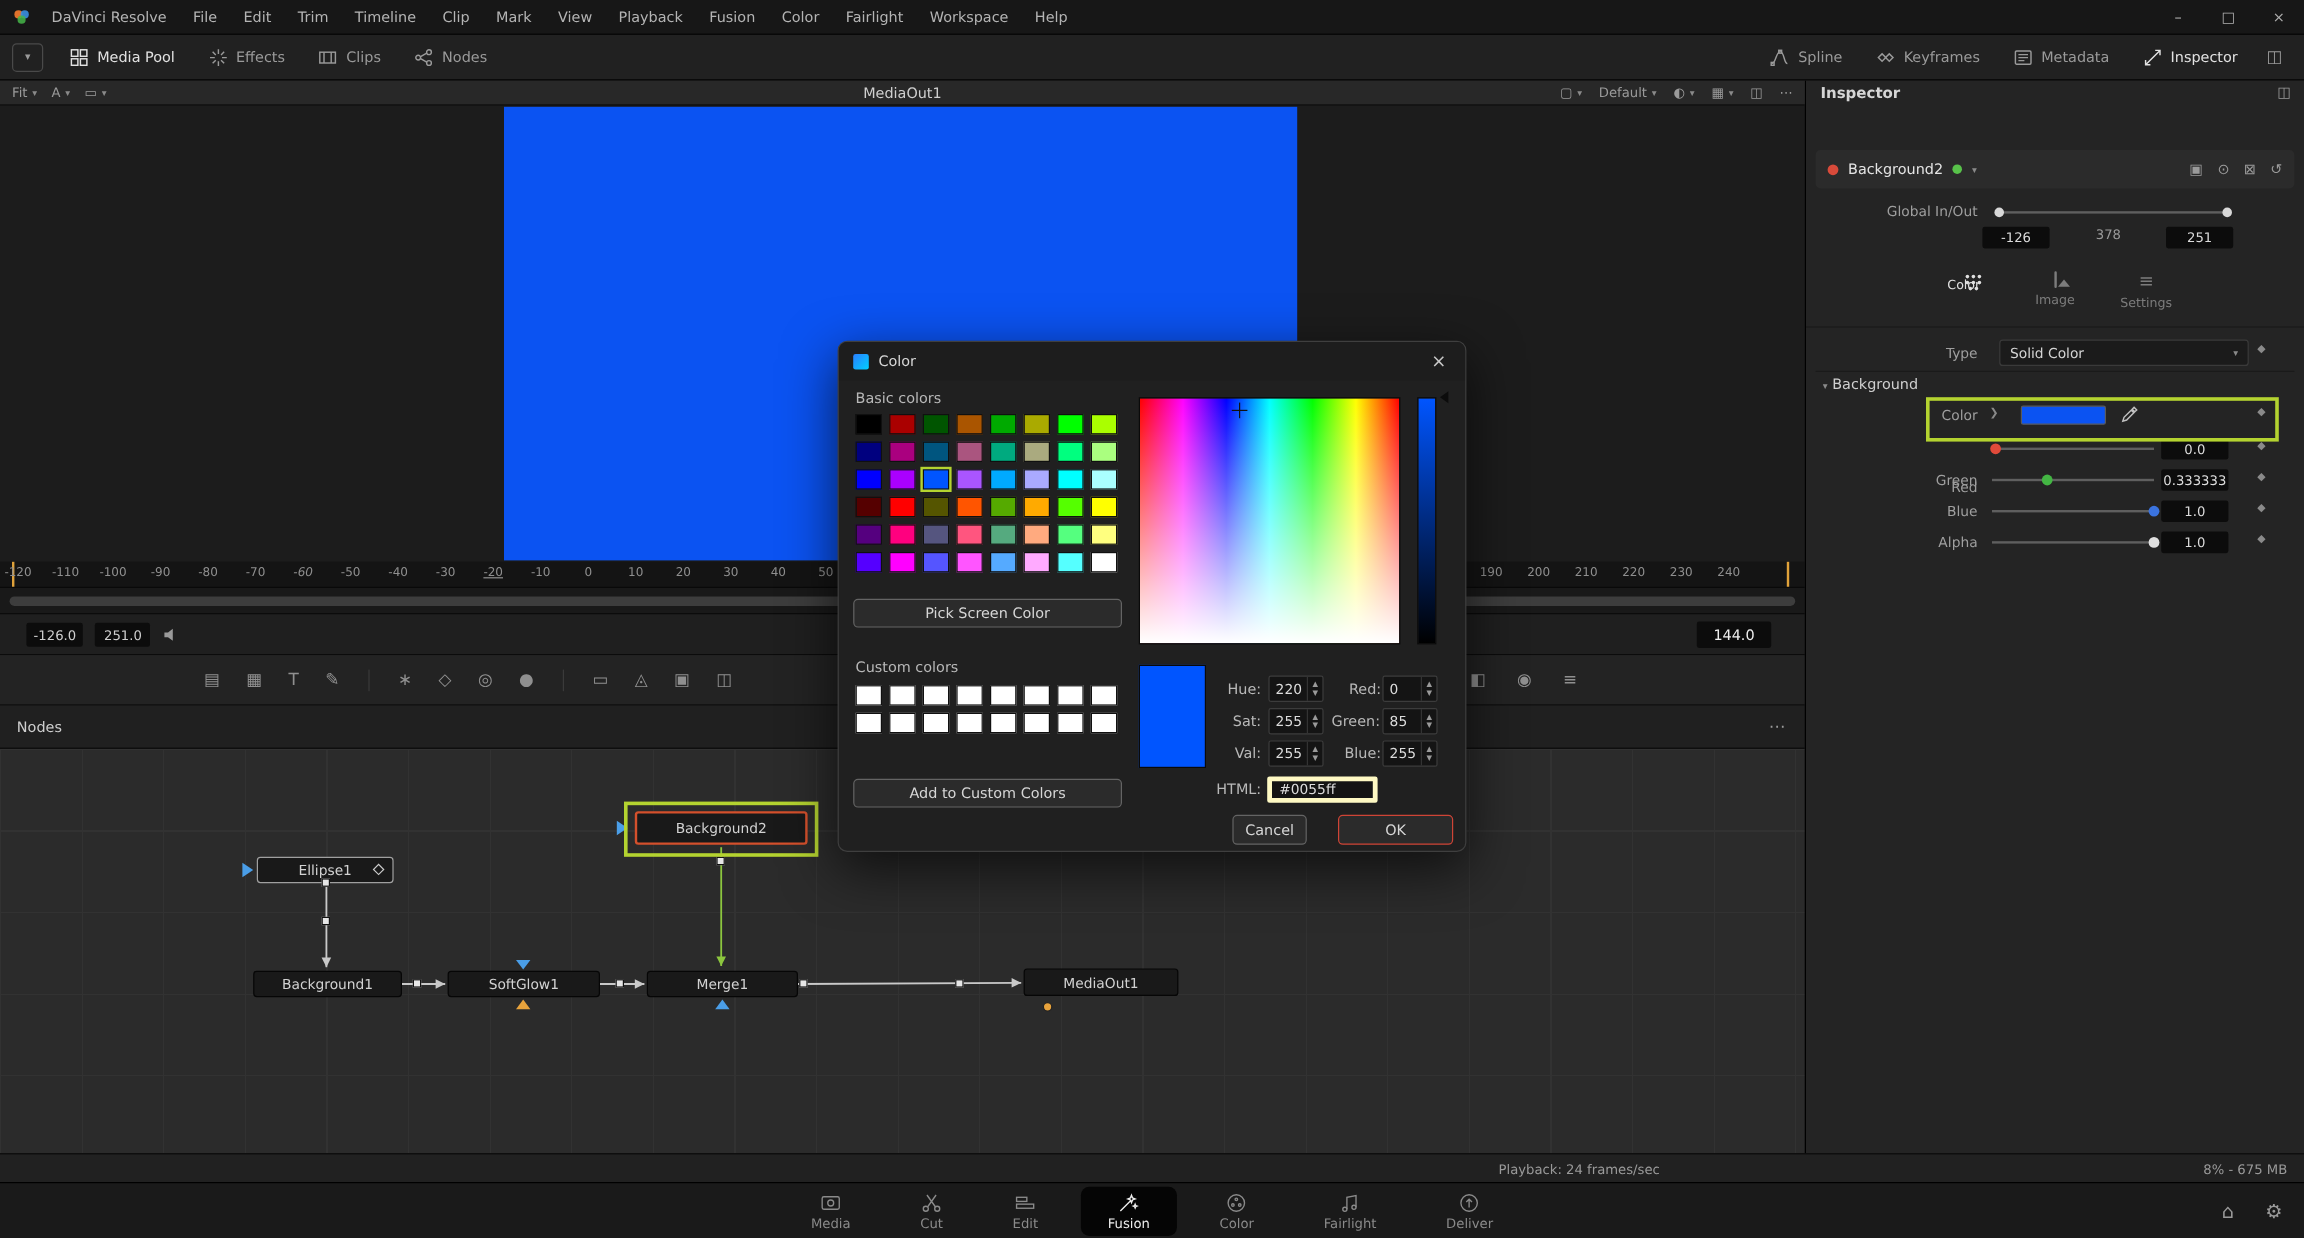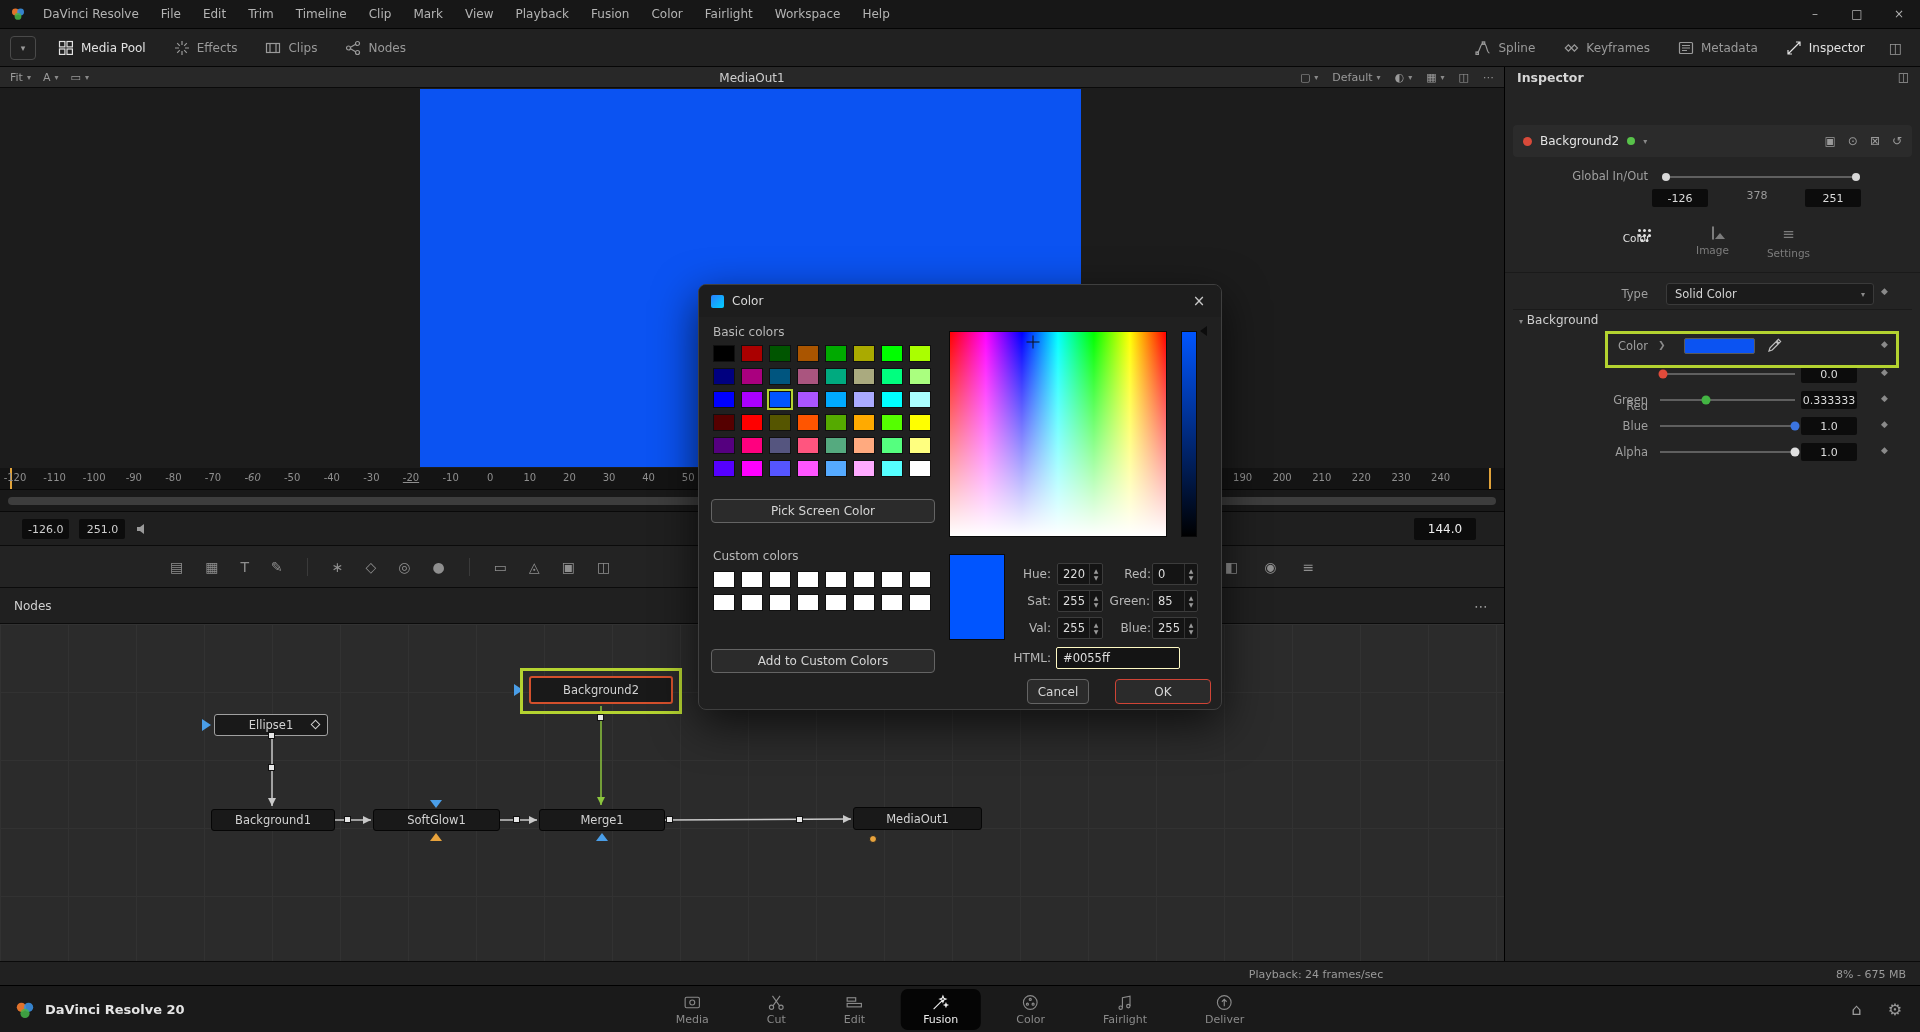--- a/index.html
+++ b/index.html
@@ -158,21 +158,21 @@
   .xh{position:absolute;width:13px;height:13px;transform:translate(-50%,-50%)}
   .xh::before{content:"";position:absolute;left:6px;top:0;width:1px;height:13px;background:#111}
   .xh::after{content:"";position:absolute;left:0;top:6px;width:13px;height:1px;background:#111}
   .val-bar{position:absolute;left:482px;top:46px;width:16px;height:206px;border:1px solid #0a0a0a;background:linear-gradient(to bottom,#0055ff,#000)}
   .vb-arrow{position:absolute;left:501px;top:41px;width:0;height:0;border-top:5px solid transparent;border-bottom:5px solid transparent;border-right:7px solid #0c0c0c}
   .preview{position:absolute;left:250px;top:269px;width:56px;height:86px;border:1px solid #0a0a0a}
   .slab{position:absolute;width:52px;text-align:right;font-size:12px;color:#b8b8b8}
   .spin{position:absolute;width:46px;height:22px;background:#141414;border:1px solid #3c3c3c;border-radius:2px;color:#dcdcdc;font-size:11.5px}
   .spin .v{position:absolute;left:5px;top:3px}
   .spin .arr{position:absolute;right:0;top:0;bottom:0;width:13px;border-left:1px solid #333;display:flex;flex-direction:column;align-items:center;justify-content:center;color:#9a9a9a;font-size:6px;line-height:7px}
-  .htmlfield{position:absolute;left:357px;top:362px;width:124px;height:22px;background:#141414;border:1px solid #fef9c3;border-radius:2px;color:#dcdcdc;font-size:11.5px;display:flex;align-items:center;padding:0 6px}
+  .htmlfield{position:absolute;left:357px;top:362px;width:92px;height:22px;background:#141414;border:4px solid #fef9c3;border-radius:2px;color:#dcdcdc;font-size:11.5px;display:flex;align-items:center;padding:0 6px}
 
   svg{display:block}
 </style>
 </head>
 <body>
 
 <div id="app">
 
   <div class="menu-bar">
     <span class="app-logo">
@@ -566,30 +566,20 @@
       </div>
     <div class="insp-annotation" id="insp-annotation" style="left: 100px; top: 264px; width: 294px; height: 37px; border-color: rgb(180, 211, 48);"></div>
   </div>
 
   <div class="statusbar">
     <span class="sb-playback">Playback: 24 frames/sec</span>
     <span class="sb-mem">8% - 675 MB</span>
   </div>
 
   <div class="pagebar">
-    <div class="brand">
-      <span>
-        <svg width="22" height="22" viewBox="0 0 22 22">
-            <circle cx="7.4" cy="8.3" r="4.6" fill="#e0722c"></circle>
-            <circle cx="14.6" cy="8.3" r="4.6" fill="#3a8fe0" fill-opacity="0.9"></circle>
-            <circle cx="11" cy="14.4" r="4.6" fill="#45b649" fill-opacity="0.85"></circle>
-          </svg>
-      </span>
-      <span>DaVinci Resolve 20</span>
-    </div>
     <div class="pages" id="pages">
         <div class="page-item">
           <span class="page-ico">
             <svg viewBox="0 0 20 20">
               <rect x="2.5" y="4.5" width="15" height="11" rx="1.5"></rect>
               <circle cx="10" cy="10" r="2.6"></circle>
             </svg>
           </span>
           <span class="page-label">Media</span>
         </div>

